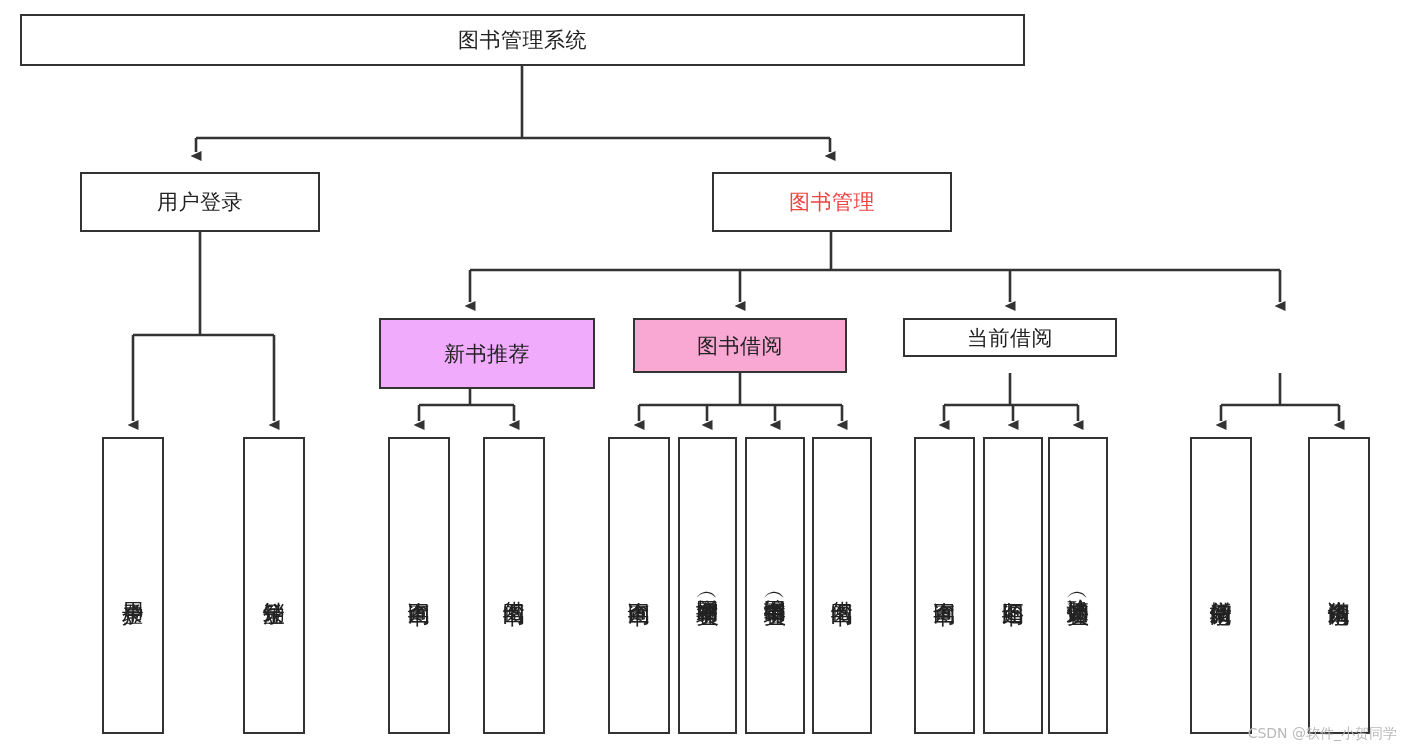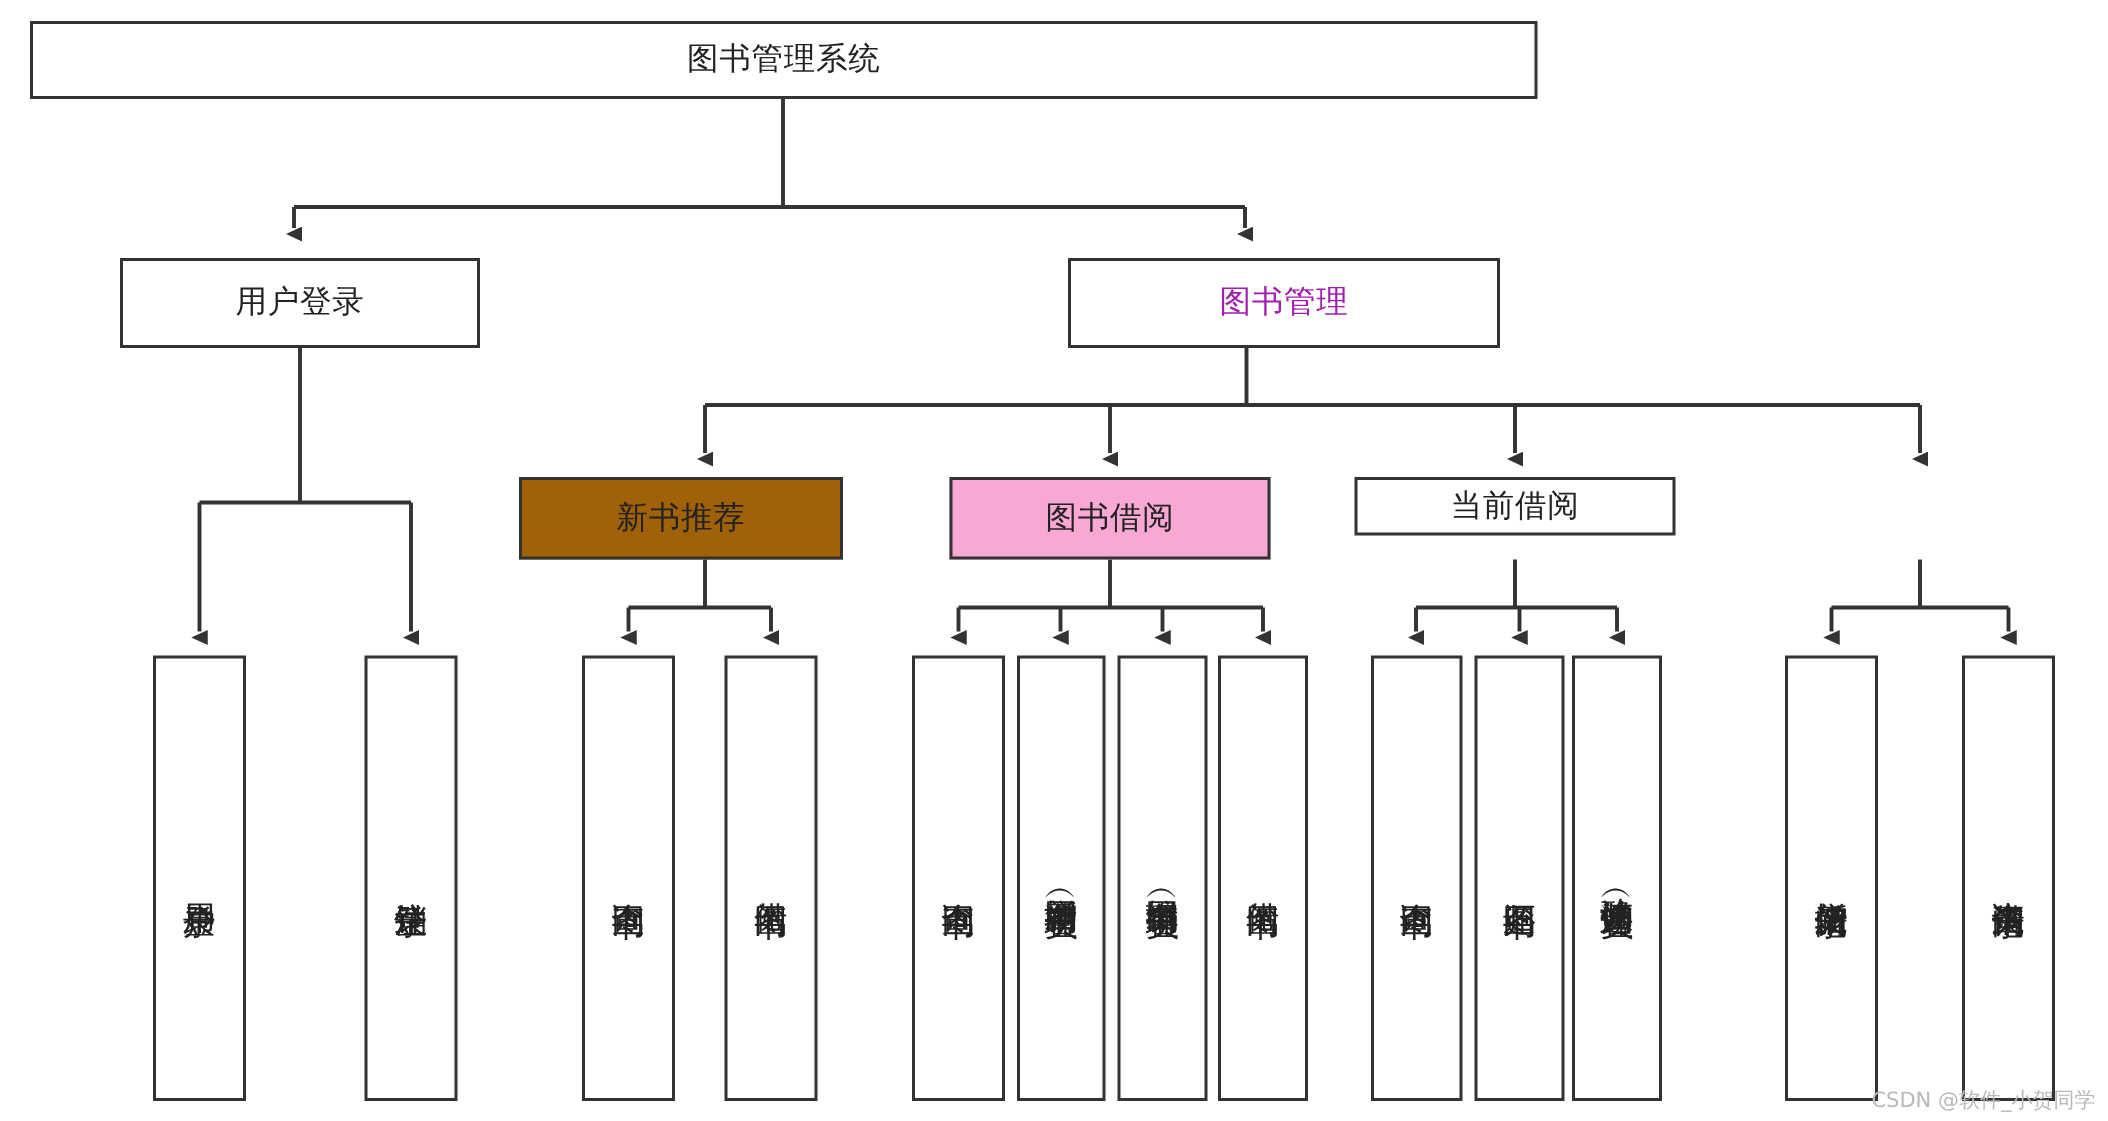--- a/index.html
+++ b/index.html
@@ -121,25 +121,25 @@
     </g>
   </svg>
 
   <div class="node horizontal" style="left: 20px; top: 14px; width: 1005px; height: 52px; border-color: rgb(51, 51, 51); background: rgb(255, 255, 255); color: rgb(34, 34, 34);">
     <span>图书管理系统</span>
   </div>
 
   <div class="node horizontal" style="left: 80px; top: 172px; width: 240px; height: 60px; border-color: rgb(51, 51, 51); background: rgb(255, 255, 255); color: rgb(34, 34, 34);">
     <span>用户登录</span>
   </div>
-  <div class="node horizontal" style="left: 712px; top: 172px; width: 288px; height: 60px; border-color: rgb(51, 51, 51); background: rgb(255, 255, 255); color: #a21caf;">
+  <div class="node horizontal" style="left: 712px; top: 172px; width: 240px; height: 60px; border-color: rgb(51, 51, 51); background: rgb(255, 255, 255); color: #ef4444;">
     <span>图书管理</span>
   </div>
 
-  <div class="node horizontal" style="left: 346px; top: 318px; width: 216px; height: 55px; border-color: rgb(51, 51, 51); background: #a16207; color: rgb(34, 34, 34);">
+  <div class="node horizontal" style="left: 379px; top: 318px; width: 216px; height: 71px; border-color: rgb(51, 51, 51); background: #f0abfc; color: rgb(34, 34, 34);">
     <span>新书推荐</span>
   </div>
   <div class="node horizontal" style="left: 633px; top: 318px; width: 214px; height: 55px; border-color: rgb(51, 51, 51); background: #f9a8d4; color: rgb(34, 34, 34);">
     <span>图书借阅</span>
   </div>
   <div class="node horizontal" style="left: 903px; top: 318px; width: 214px; height: 39px; border-color: rgb(51, 51, 51); background: rgb(255, 255, 255); color: rgb(34, 34, 34);">
     <span>当前借阅</span>
   </div>
 
   <div class="node vertical" style="left: 102px; top: 437px; width: 62px; height: 297px; border-color: rgb(51, 51, 51); background: rgb(255, 255, 255); color: rgb(34, 34, 34);">

